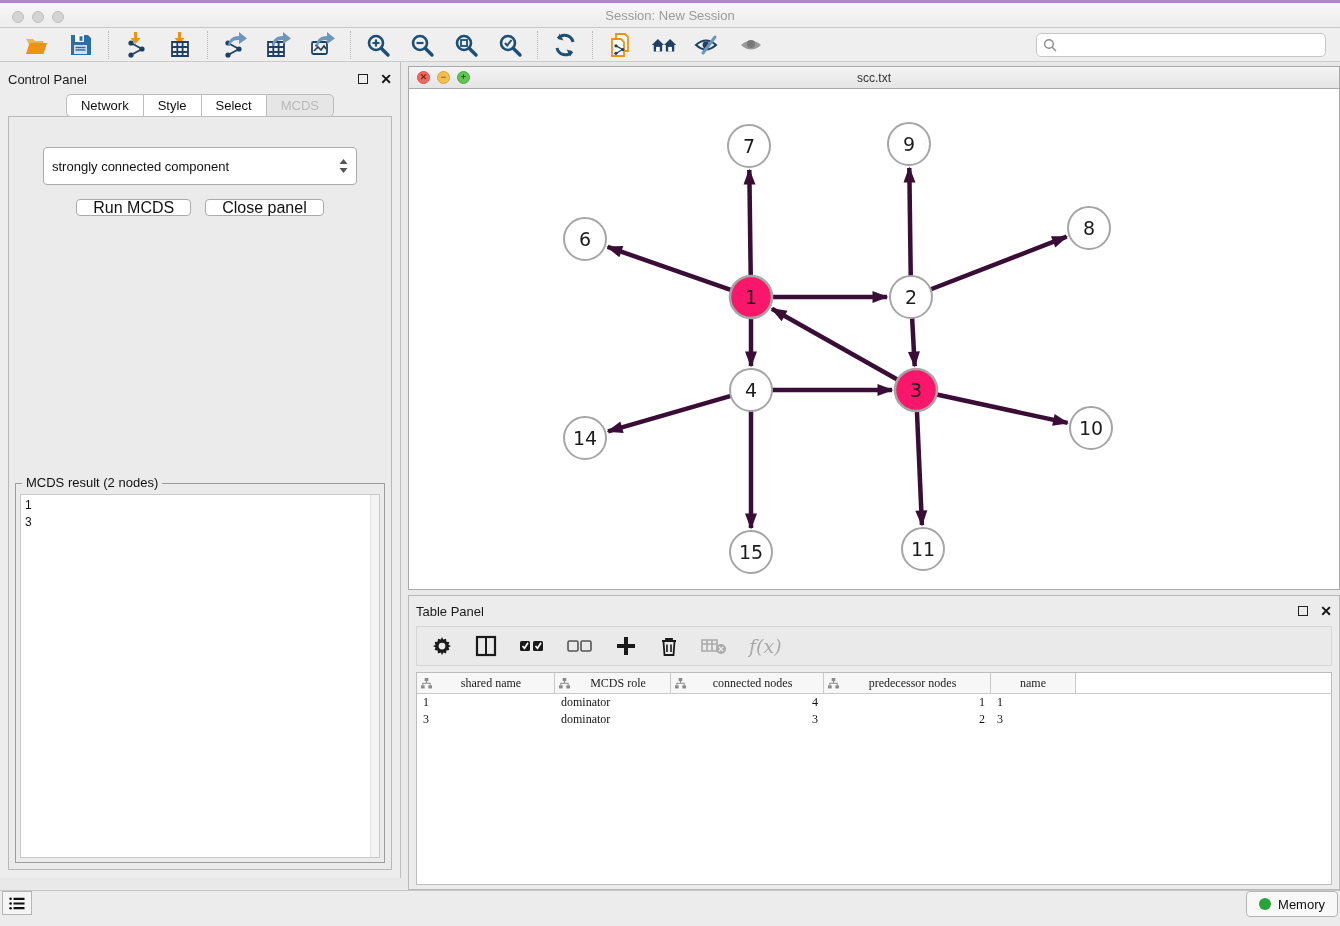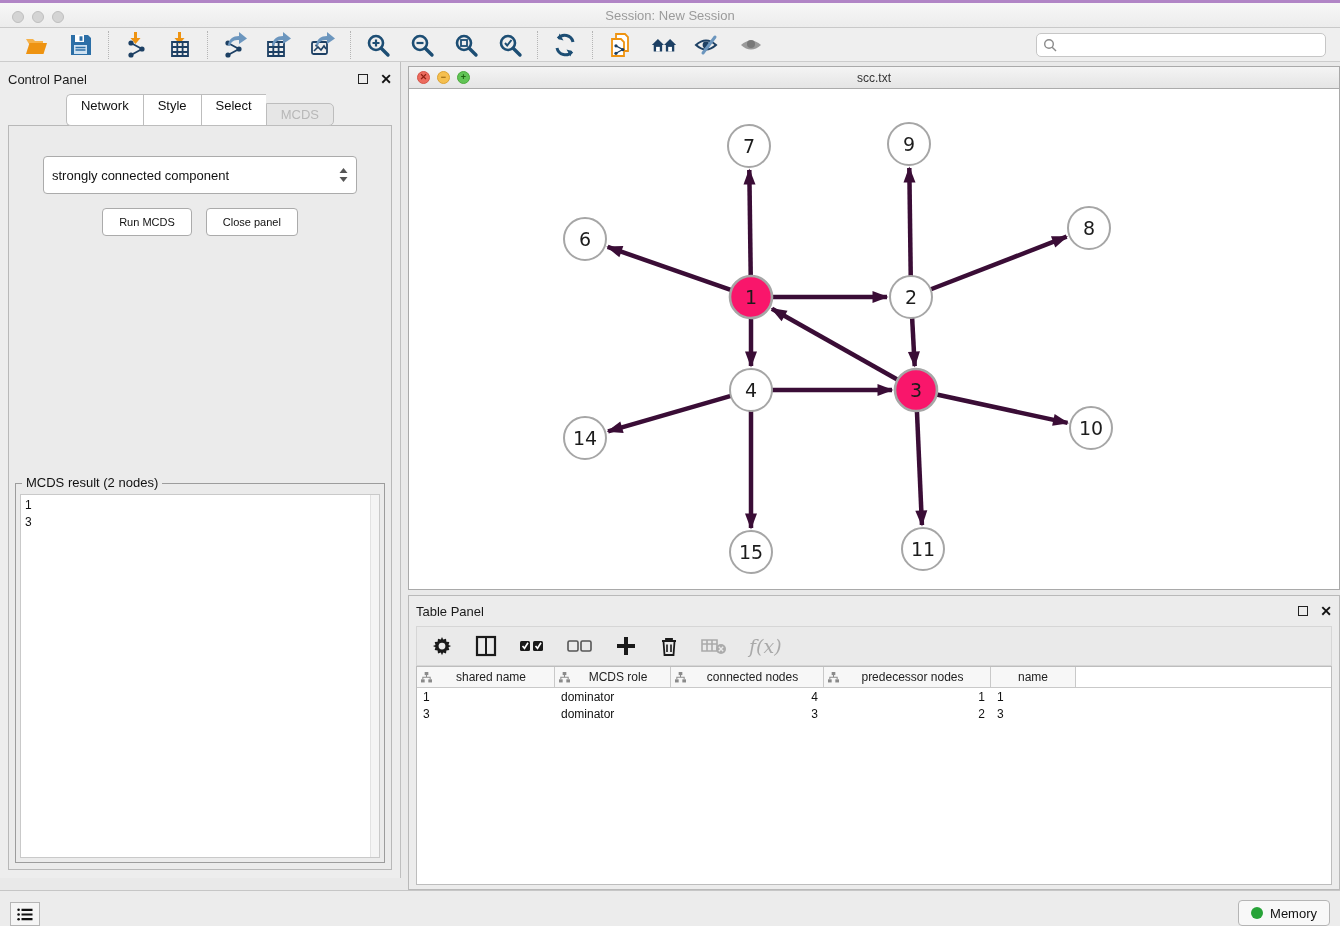--- a/index.html
+++ b/index.html
@@ -27,27 +27,27 @@
   .cpanel { width:401px; background:#EDEDED; border-right:1px solid #BFBFBF; height:816px; display:flex; flex-direction:column; padding:6px 8px 8px 8px; }
   .panel-head { display:flex; align-items:center; height:22px; }
   .panel-title { font-size:13px; color:#1a1a1a; }
   .panel-head .spacer { flex:1; }
   .float-ico { width:10px; height:10px; border:1.5px solid #222; margin-right:12px; }
   .close-ico { font-size:14px; font-weight:bold; color:#111; line-height:1; }
   .cp-tabs { display:flex; justify-content:center; margin-top:4px; position:relative; z-index:2; }
   .cp-tab { font-size:13px; padding:3px 14px; background:#fff; border:1px solid #BDBDBD; border-right:none; color:#111; }
   .cp-tab:first-child { border-radius:5px 0 0 5px; }
   .cp-tab:last-child { border-radius:0 5px 5px 0; border-right:1px solid #BDBDBD; }
-  .cp-tab.active { background:#E6E6E6; color:#B8B8B8;margin-top:9px; }
+  .cp-tab.active { background:#E6E6E6; color:#B8B8B8; }
   .cp-content { border:1px solid #B8B8B8; background:#EBEBEB; flex:1; margin-top:-1px; display:flex; flex-direction:column; padding:18px 6px 6px 6px; }
   .opt-label { text-align:center; font-size:13px; color:#111; margin-top:8px; }
   .criterion { margin:12px 28px 0 28px; height:23px; background:#fff; border:1px solid #ABABAB; border-radius:4px; display:flex; align-items:center; padding:18px 8px; font-size:13px; color:#111; }
   .criterion .spacer { flex:1; }
   .btn-row { display:flex; justify-content:center; gap:14px; margin-top:14px; }
-  .pushbtn { height:28px; background:#fff; border:1px solid #ABABAB; border-radius:4px; font-size:11px; color:#111; padding:0 16px; display:flex; align-items:center; }
+  .pushbtn { height:17px; background:#fff; border:1px solid #ABABAB; border-radius:4px; font-size:16px; color:#111; padding:0 16px; display:flex; align-items:center; }
   .mcds-group { margin-top:auto; border:1px solid #9c9c9c; height:380px; position:relative; padding:10px 4px 4px 4px; background:#EBEBEB; }
   .mcds-legend { position:absolute; top:-9px; left:6px; background:#EBEBEB; padding:0 4px; font-size:13px; color:#111; }
   .mcds-text { background:#fff; border:1px solid #C9C9C9; height:100%; font-size:12px; color:#111; padding:2px 4px; position:relative; line-height:17px; }
   .mcds-scroll { position:absolute; right:0; top:0; bottom:0; width:9px; background:#F4F4F4; border-left:1px solid #E2E2E2; }
 
   
   .rightcol { flex:1; display:flex; flex-direction:column; padding:4px 0 0 7px; }
 
   
   .netwin { border:1px solid #A9A9A9; background:#fff; height:524px; }
@@ -57,35 +57,35 @@
   .net-traffic { position:absolute; left:8px; top:4px; display:flex; gap:7px; }
   .tl.red { background:#EC6B5E; border:1px solid #D55347; color:#8F1F12; }
   .tl.yellow { background:#F5BF4F; border:1px solid #DCA333; color:#92620C; }
   .tl.green { background:#61C455; border:1px solid #4BA93C; color:#1D6410; }
   .net-canvas { width:100%; height:500px; background:#fff; }
 
   
   .tablepanel { height:374px; background:#ECECEC; border:1px solid #B9B9B9; margin-top:5px; display:flex; flex-direction:column; padding:4px 7px 4px 7px; }
   .tp-toolbar { border:1px solid #D6D6D6; background:#EAEAEA; height:40px; margin-top:4px; display:flex; align-items:center; gap:22px; padding:0 14px; }
   .tp-toolbar .fx { font-family:"DejaVu Serif", serif; font-style:italic; font-size:19px; color:#A9A9A9; }
-  .dtable { background:#fff; border:1px solid #BDBDBD; flex:1; overflow:hidden; }
+  .dtable { background:#fff; border:1px solid #BDBDBD; flex:1; margin-top:6px; overflow:hidden;font-family:Liberation Serif, serif; }
   .thead { display:flex; height:21px; border-bottom:1px solid #C9C9C9; }
   .th { background:#F7F7F7; border-right:1px solid #C9C9C9; display:flex; align-items:center; font-size:12px; color:#222; padding:0 4px; }
   .th .lbl { flex:1; text-align:center; }
   .trow { display:flex; height:17px; font-size:12px; color:#111; }
   .td { padding:0 6px; display:flex; align-items:center; }
   .ta-r { justify-content:flex-end; }
   .tp-tabbar { height:30px; display:flex; align-items:center; justify-content:center; }
   .tp-tab { font-size:13px; padding:4px 16px; background:#fff; border:1px solid #C2C2C2; border-right:none; color:#111; }
   .tp-tab:first-child { border-radius:6px 0 0 6px; }
   .tp-tab:last-child { border-radius:0 6px 6px 0; border-right:1px solid #C2C2C2; }
   .tp-tab.active { background:#DFDFDF; color:#BDBDBD; }
 
   
-  .statusbar { height:36px; background:#ECECEC; border-top:1px solid #C6C6C6; display:flex; align-items:flex-end; padding:0 10px; }
+  .statusbar { height:36px; background:#ECECEC; border-top:1px solid #C6C6C6; display:flex; align-items:flex-start; padding:0 2px; }
   .sb-left { width:30px; height:24px; background:#F5F5F5; border:1px solid #B5B5B5; display:flex; align-items:center; justify-content:center; }
   .statusbar .spacer { flex:1; }
   .memory-btn { height:26px; background:#F8F8F8; border:1px solid #B5B5B5; border-radius:4px; display:flex; align-items:center; gap:7px; padding:0 12px; font-size:13px; color:#111; }
   .memdot { width:12px; height:12px; border-radius:50%; background:#27A338; }
 </style>
 </head>
 <body>
 
 <svg width="0" height="0" style="position:absolute">
   <defs>

